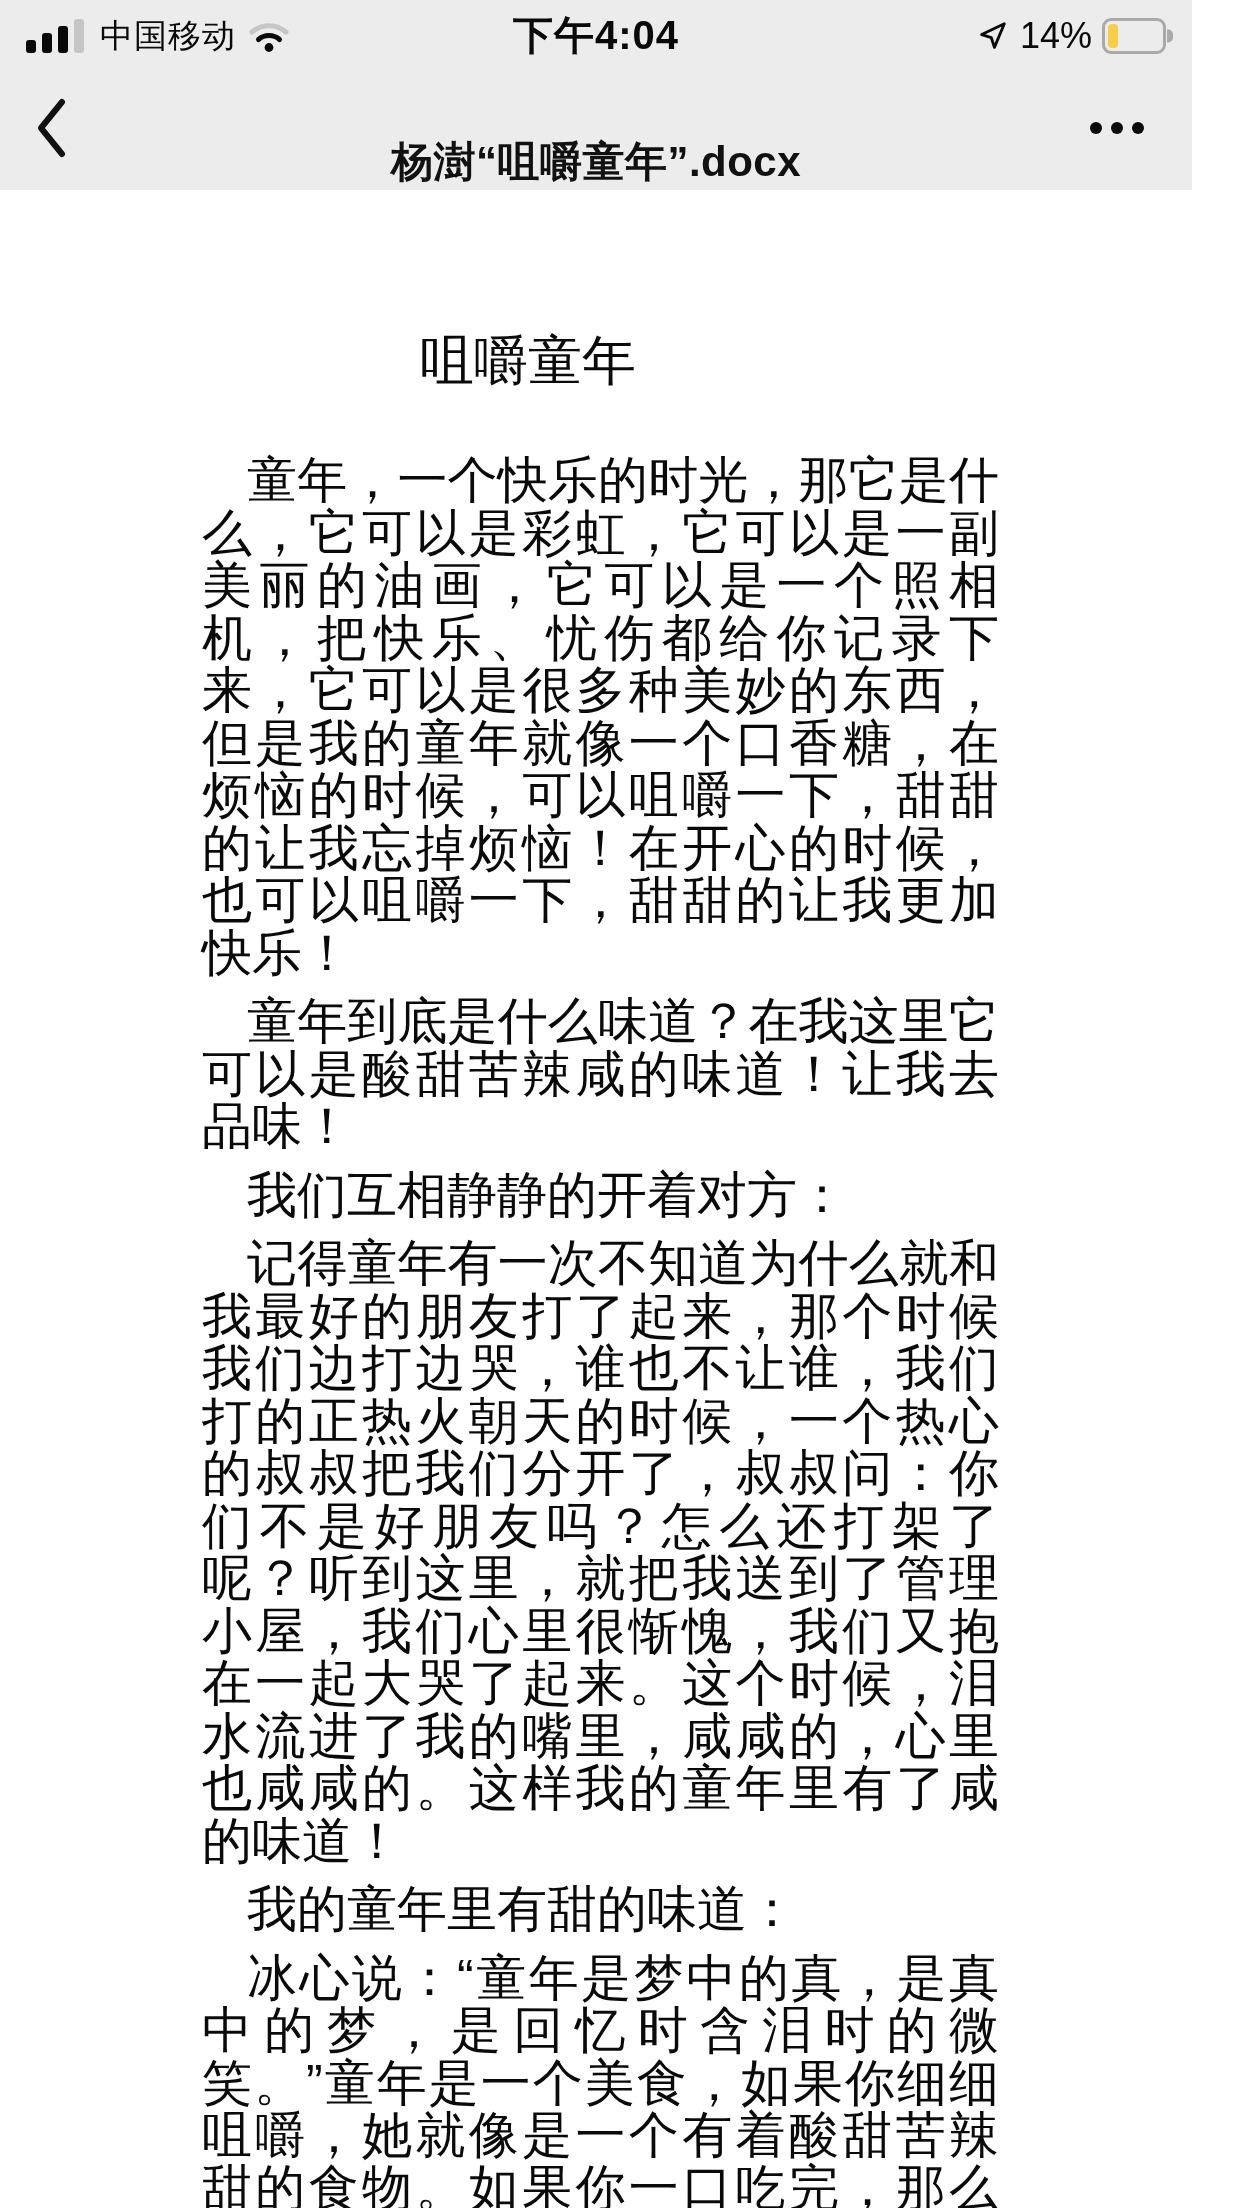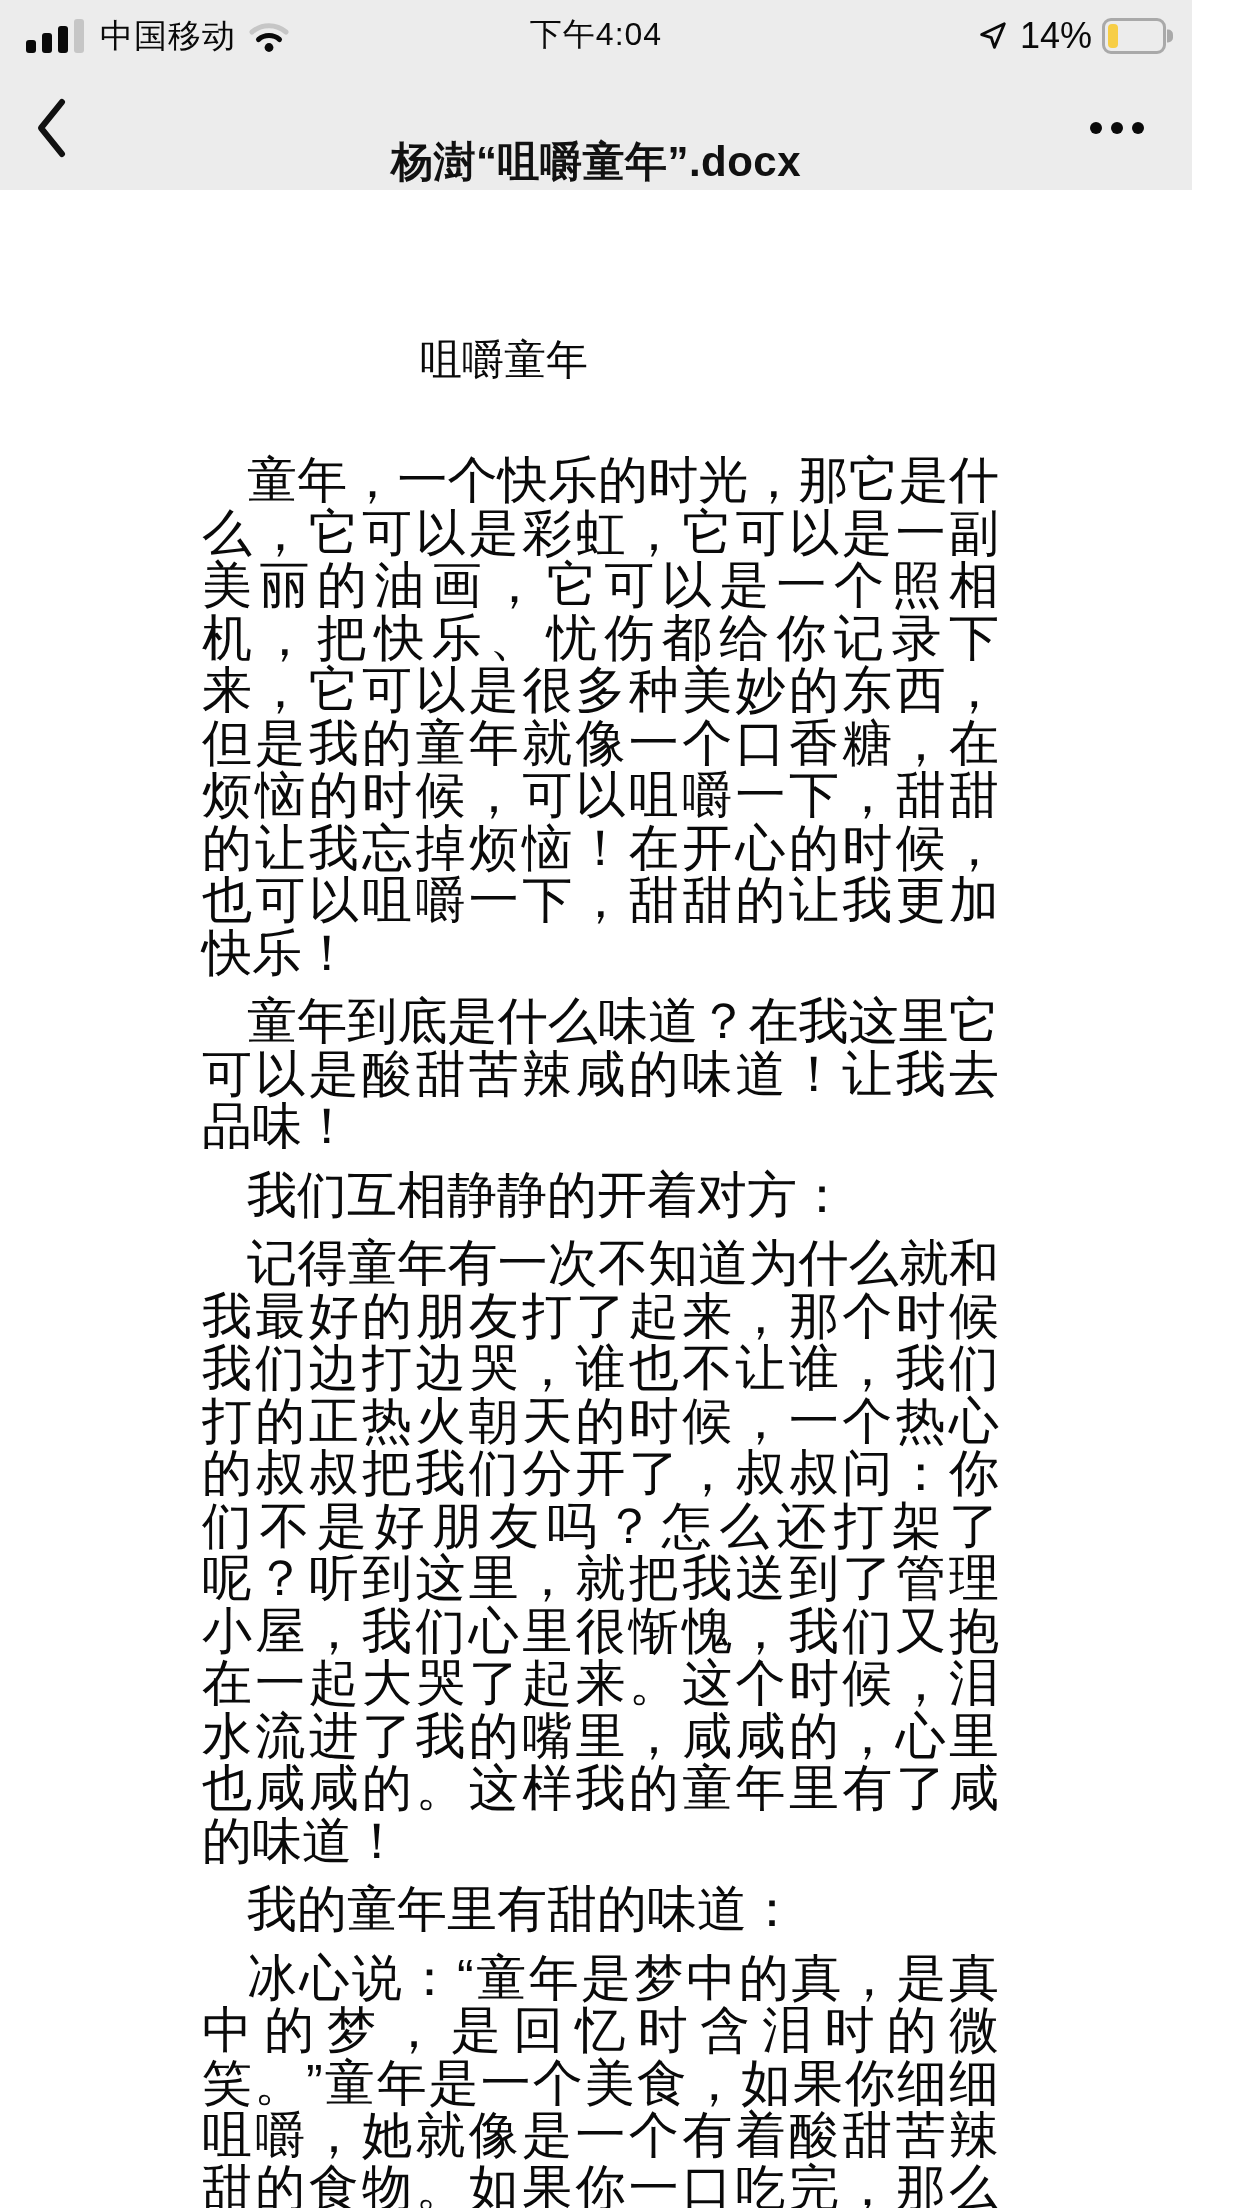--- a/index.html
+++ b/index.html
@@ -14,35 +14,35 @@
     position:relative; height:66px; display:flex; align-items:center;
     padding:6px 26px 0 26px; box-sizing:border-box;
   }
   .signal { display:flex; align-items:flex-end; gap:6px; }
   .signal .bar { width:10px; border-radius:3px; background:#0a0a0a; }
   .signal .b1 { height:13px; } .signal .b2 { height:20px; }
   .signal .b3 { height:27px; } .signal .b4 { height:34px; background:#c6c6c6; }
   .carrier { font-size:33px; margin:0 12px 0 16px; letter-spacing:1px; }
   .time {
     position:absolute; left:50%; top:50%; transform:translate(-50%,-46%);
-    font-size:32px; font-weight:400; letter-spacing:1px;
+    font-size:40px; font-weight:700; letter-spacing:1px;
   }
   .sb-right { margin-left:auto; display:flex; align-items:center; }
   .pct { font-size:36px; margin:0 10px 0 10px; }
   .battery { position:relative; width:58px; height:30px; border:3px solid #a9a9a9; border-radius:9px; }
   .battery .fill { position:absolute; left:3px; top:3px; bottom:3px; width:10px; border-radius:4px; background:#f7ce46; }
   .battery .nub { position:absolute; right:-10px; top:50%; transform:translateY(-50%); width:6px; height:13px; background:#a9a9a9; border-radius:0 5px 5px 0; }
   .nav-bar { position:relative; height:124px; display:flex; align-items:flex-end; justify-content:center; }
   .back-button { position:absolute; left:34px; top:50%; transform:translateY(-50%); width:40px; height:70px; display:flex; align-items:center; cursor:pointer; }
   .nav-title { font-size:42px; font-weight:600; color:#111; letter-spacing:0.5px; }
   .more-button { position:absolute; right:44px; top:50%; transform:translateY(-50%); display:flex; gap:9px; cursor:pointer; padding:14px 4px; }
   .more-button i { width:12px; height:12px; border-radius:50%; background:#0a0a0a; }
   
   .doc { padding:140px 177px 0 186px; box-sizing:border-box; }
-  .doc-title { font-size:42px; font-weight:400; line-height:60px; margin:0 0 64px 0; padding-left:234px; }
+  .doc-title { font-size:54px; font-weight:400; line-height:60px; margin:0 0 64px 0; padding-left:234px; }
   .doc p.para {
     margin:16px; font-size:50px; line-height:52.5px; text-align:justify;
     text-justify:inter-ideograph; text-indent:45px; word-break:break-all;
   }
 </style>
 </head>
 <body>
 
 <div class="screen">
 

